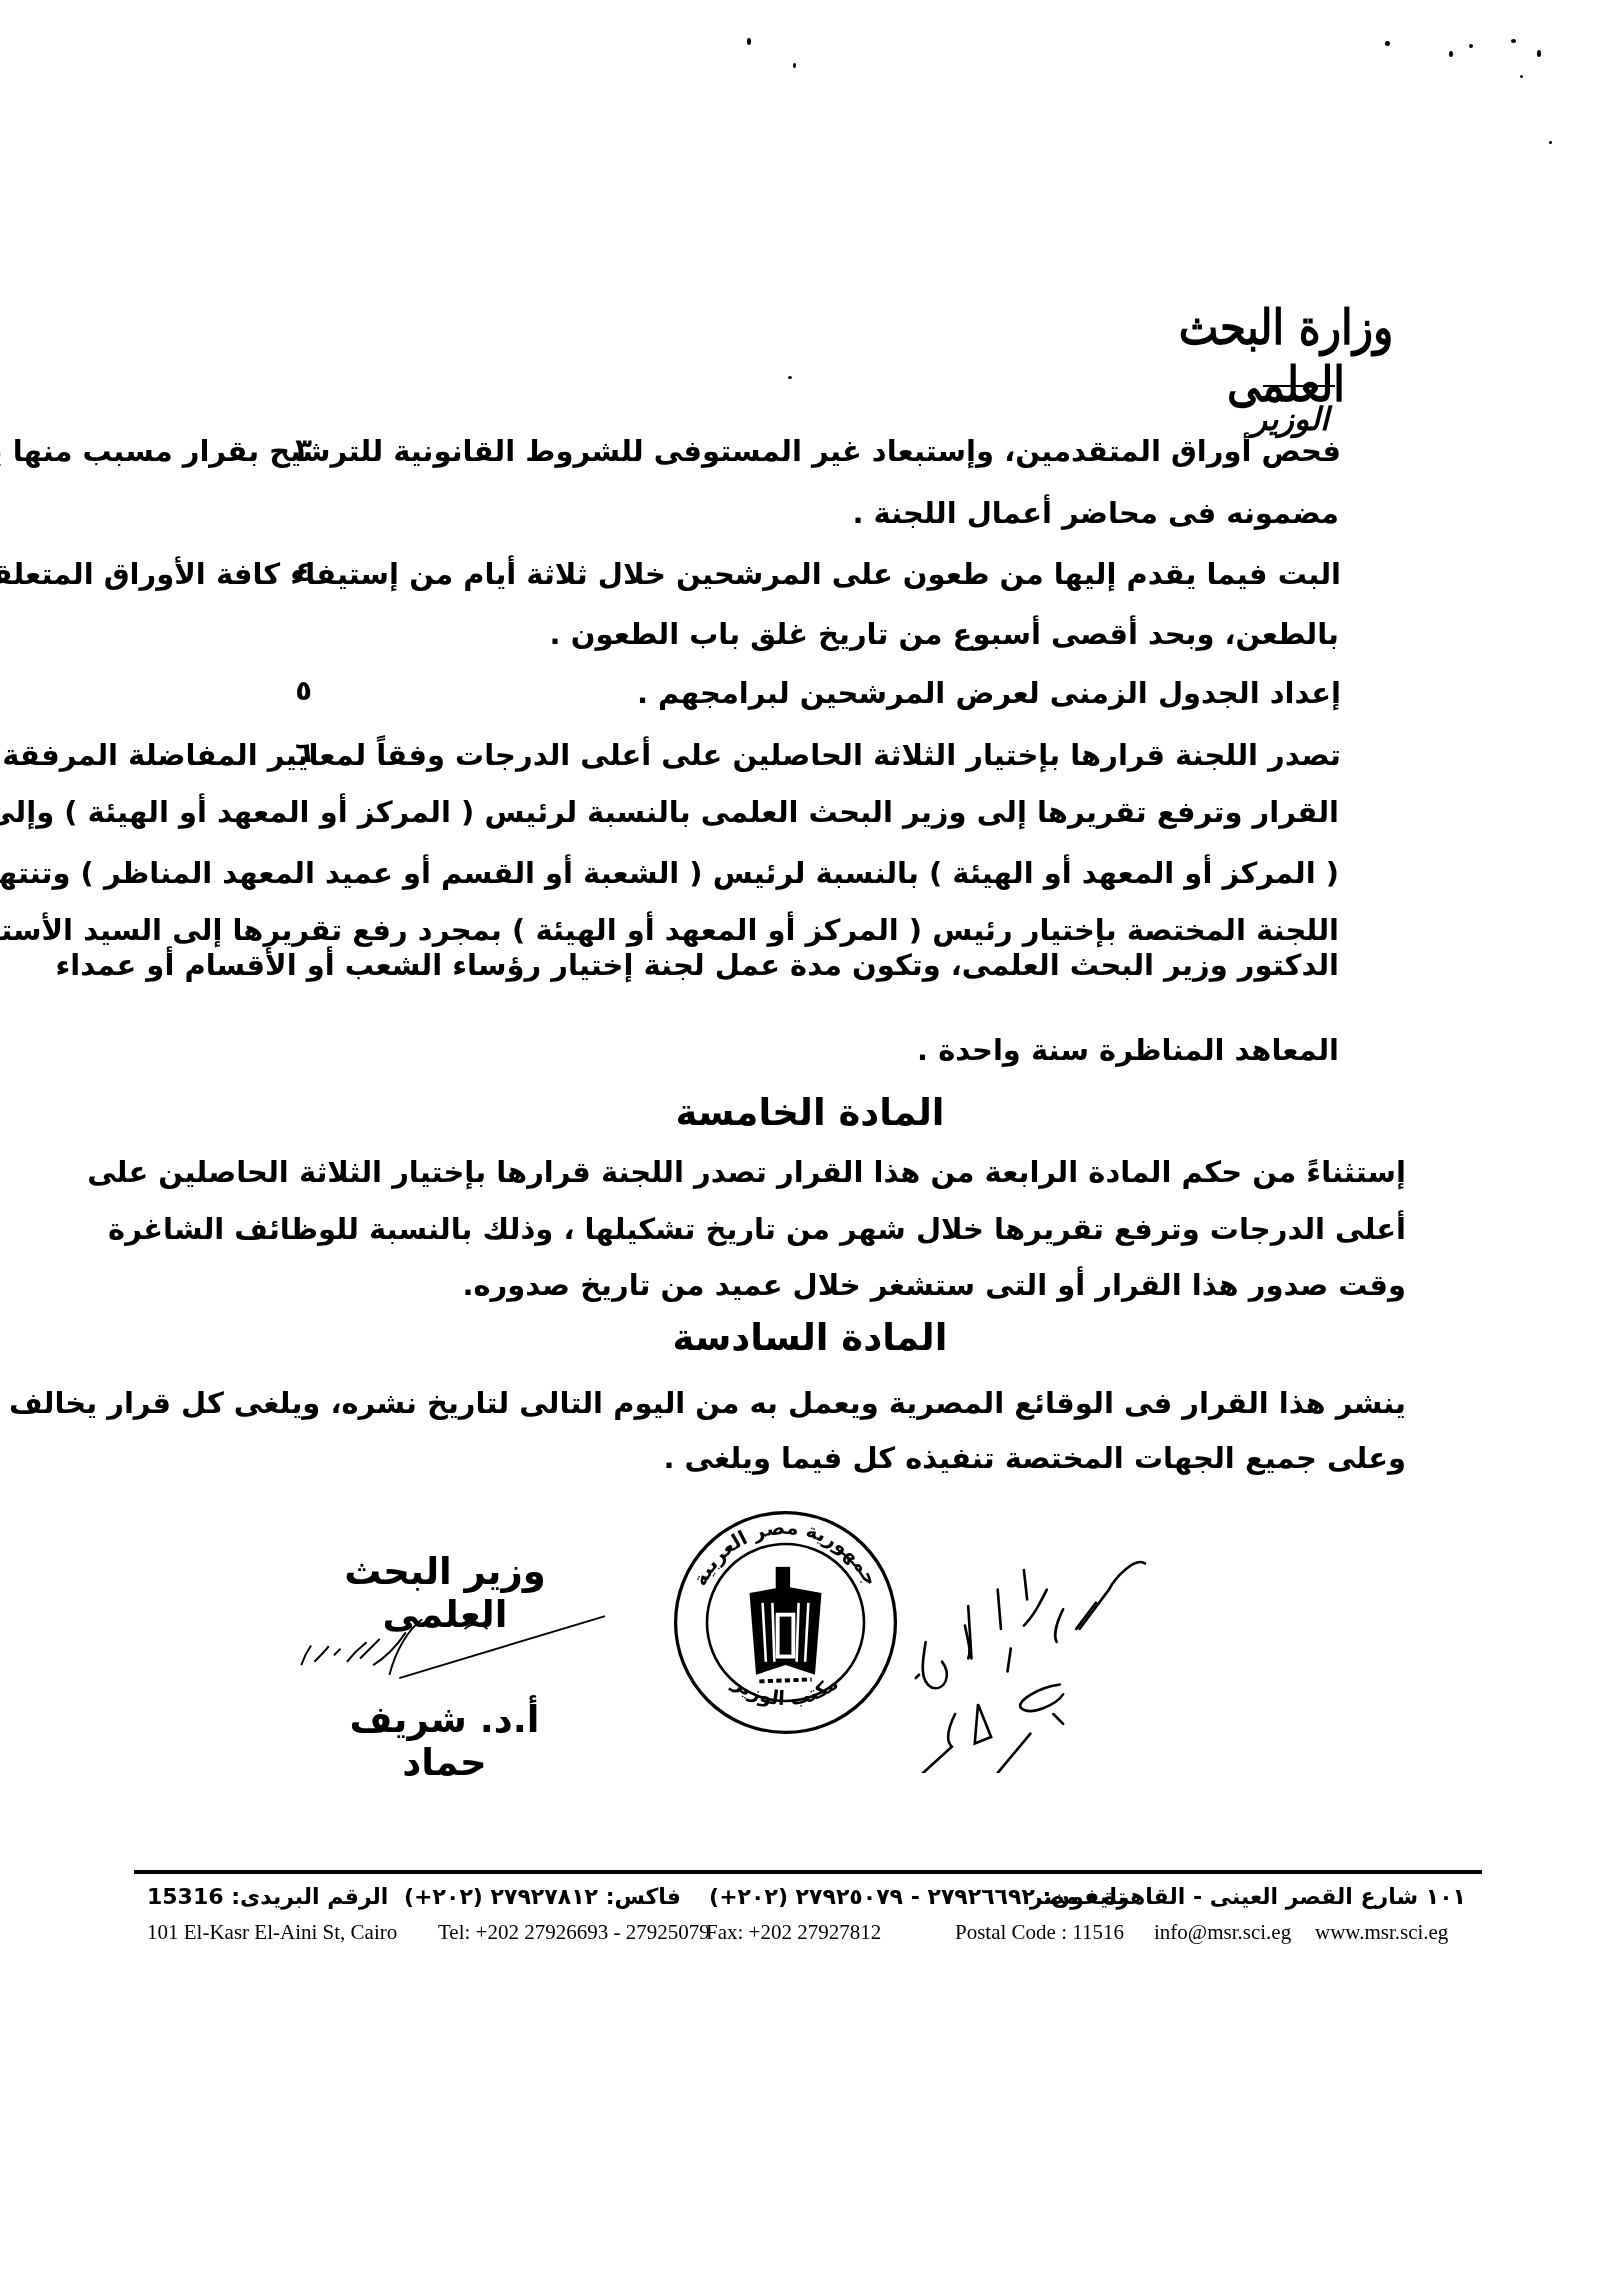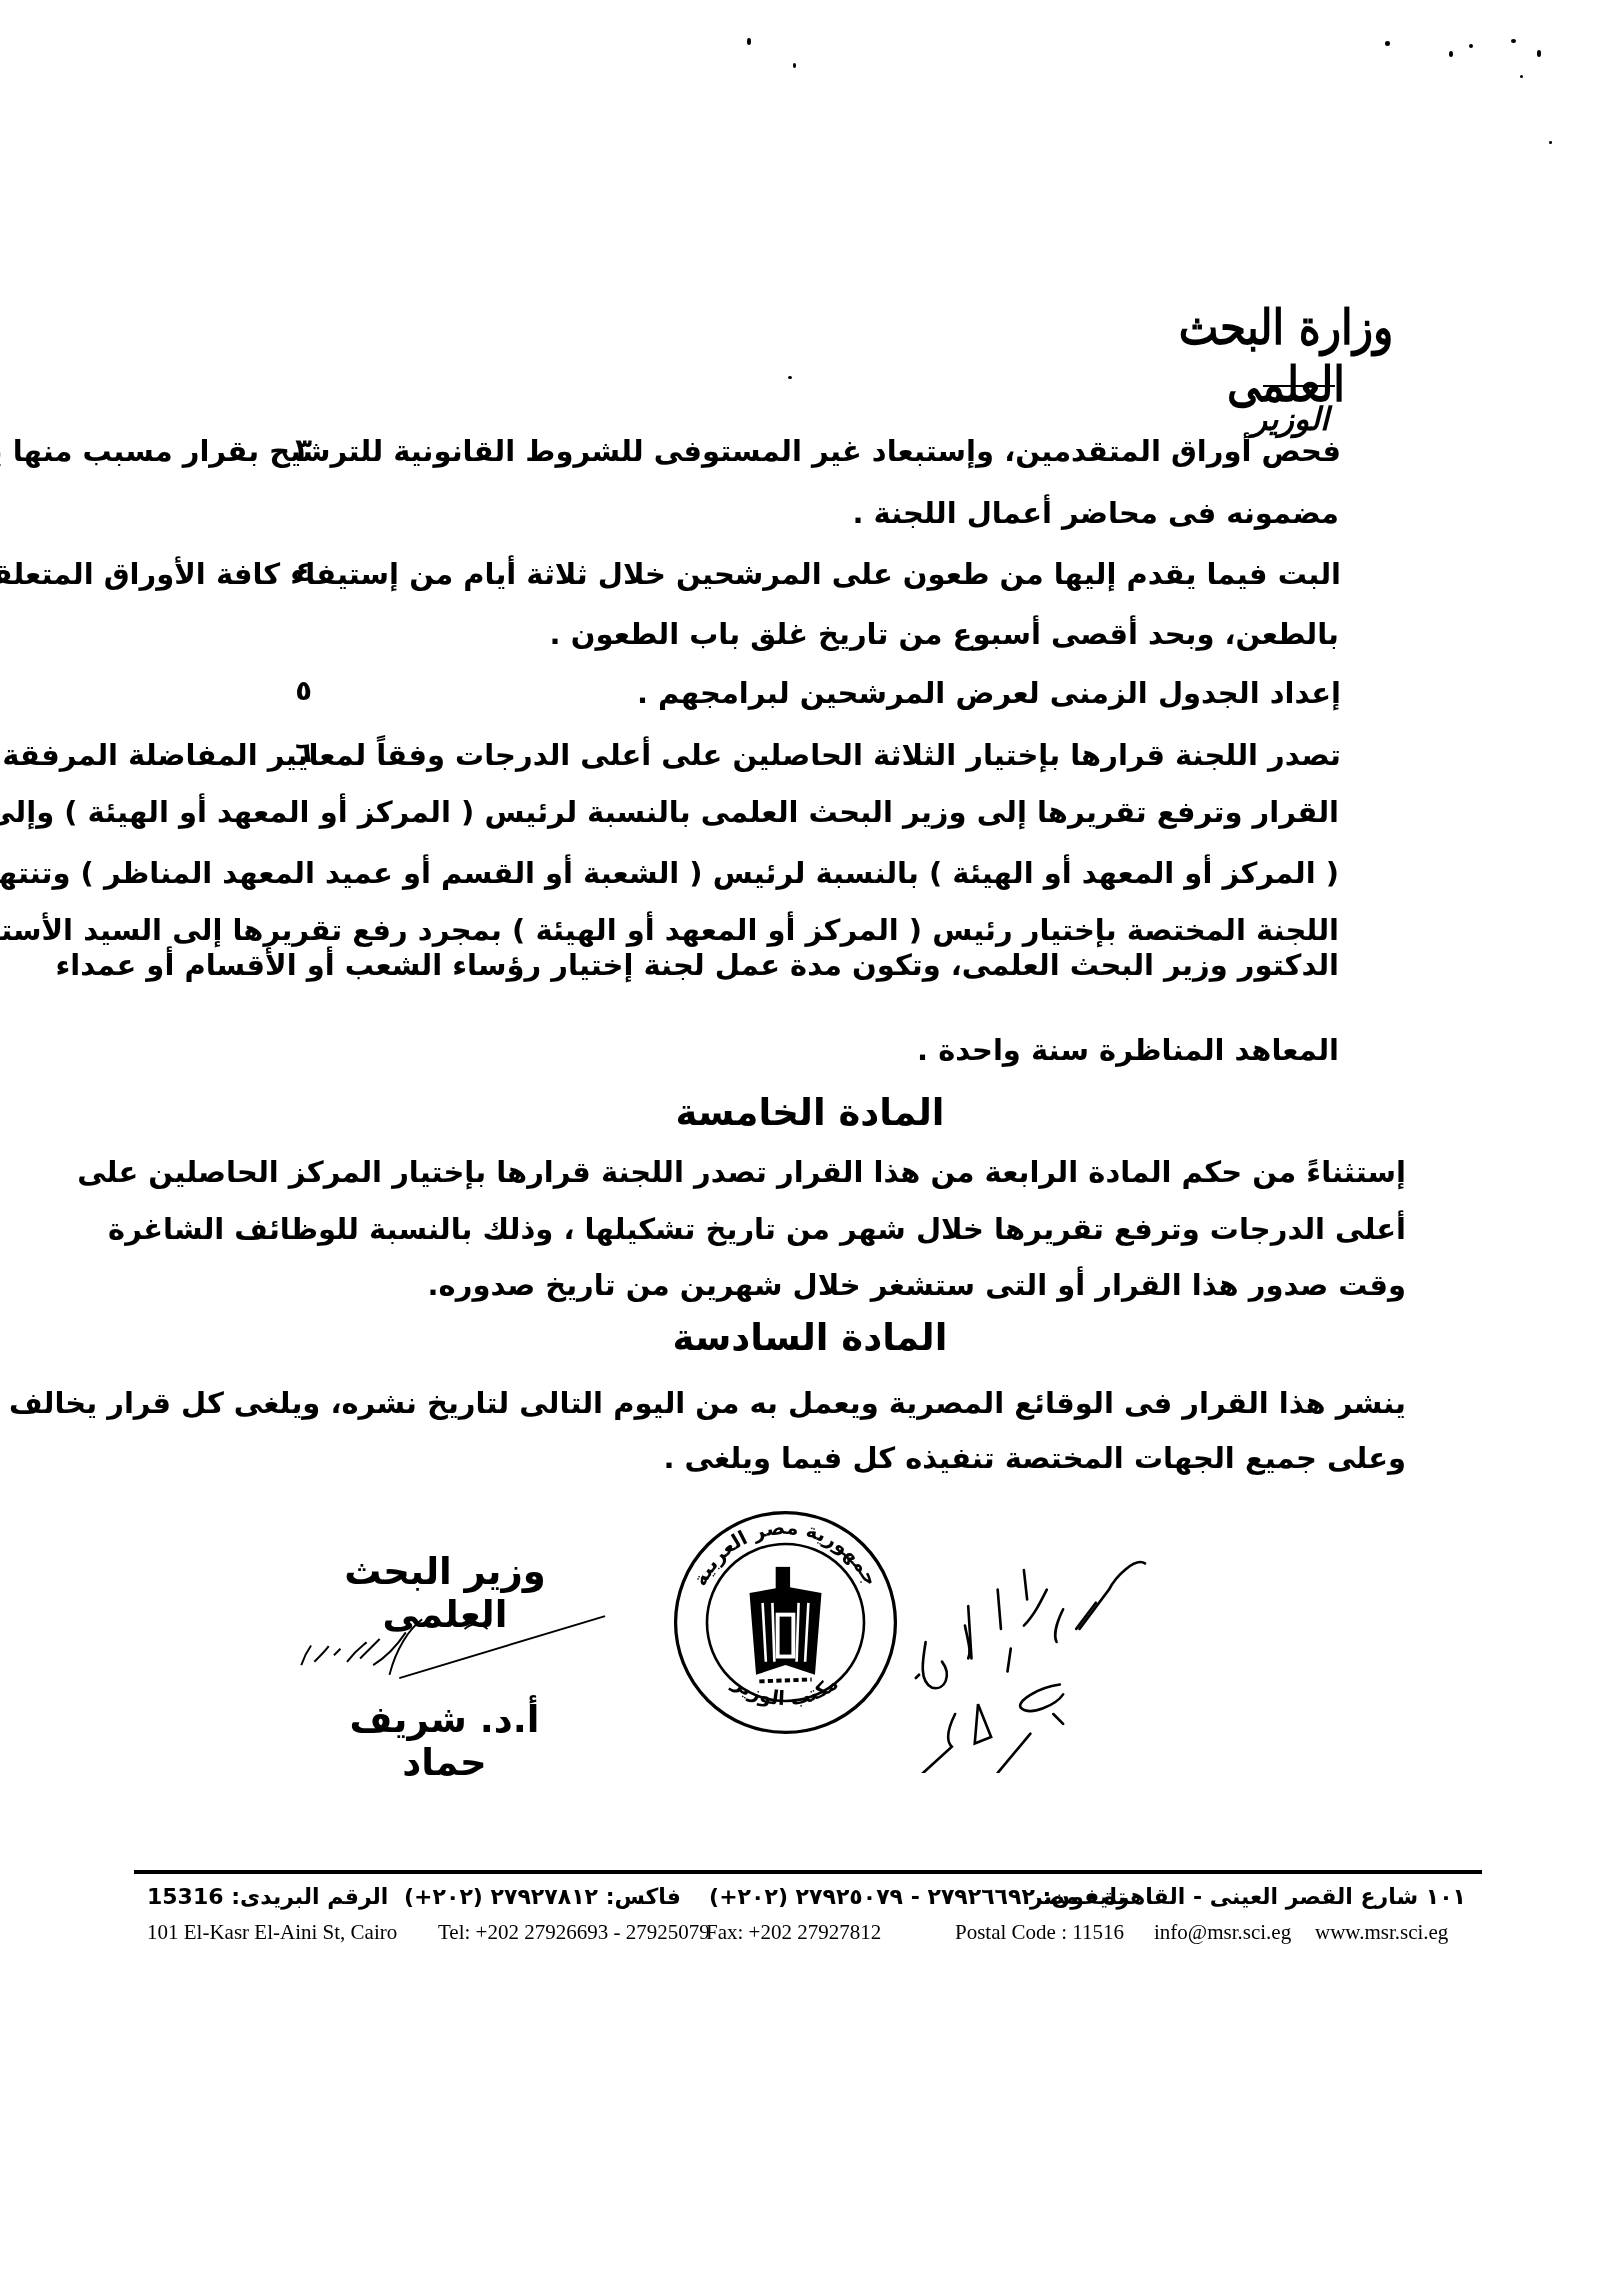--- a/index.html
+++ b/index.html
@@ -79,23 +79,23 @@
 
   <div class="item-num" style="top:736px;">٦</div>
   <div class="line rtl item-line" style="top:736px;">تصدر اللجنة قرارها بإختيار الثلاثة الحاصلين على أعلى الدرجات وفقاً لمعايير المفاضلة المرفقة بهذا</div>
   <div class="line rtl cont-line" style="top:793px;">القرار وترفع تقريرها إلى وزير البحث العلمى بالنسبة لرئيس ( المركز أو المعهد أو الهيئة ) وإلى رئيس</div>
   <div class="line rtl cont-line" style="top:854px;">( المركز أو المعهد أو الهيئة ) بالنسبة لرئيس ( الشعبة أو القسم أو عميد المعهد المناظر ) وتنتهى أعمال</div>
   <div class="line rtl cont-line" style="top:911px;">اللجنة المختصة بإختيار رئيس ( المركز أو المعهد أو الهيئة ) بمجرد رفع تقريرها إلى السيد الأستاذ</div>
   <div class="line rtl cont-line" style="top:946px;">الدكتور وزير البحث العلمى، وتكون مدة عمل لجنة إختيار رؤساء الشعب أو الأقسام أو عمداء</div>
   <div class="line rtl short cont-line" style="top:1031px;">المعاهد المناظرة سنة واحدة .</div>
 
   <div class="article-title rtl" style="top:1091px;">المادة الخامسة</div>
-  <div class="line rtl" style="top:1153px;">إستثناءً من حكم المادة الرابعة من هذا القرار تصدر اللجنة قرارها بإختيار المركز الحاصلين على</div>
+  <div class="line rtl" style="top:1153px;">إستثناءً من حكم المادة الرابعة من هذا القرار تصدر اللجنة قرارها بإختيار الثلاثة الحاصلين على</div>
   <div class="line rtl" style="top:1210px;">أعلى الدرجات وترفع تقريرها خلال شهر من تاريخ تشكيلها ، وذلك بالنسبة للوظائف الشاغرة</div>
-  <div class="line rtl short" style="top:1266px;">وقت صدور هذا القرار أو التى ستشغر خلال شهرين من تاريخ صدوره.</div>
+  <div class="line rtl short" style="top:1266px;">وقت صدور هذا القرار أو التى ستشغر خلال عميد من تاريخ صدوره.</div>
 
   <div class="article-title rtl" style="top:1316px;">المادة السادسة</div>
   <div class="line rtl" style="top:1384px;">ينشر هذا القرار فى الوقائع المصرية ويعمل به من اليوم التالى لتاريخ نشره، ويلغى كل قرار يخالف أحكامه،</div>
   <div class="line rtl short" style="top:1439px;">وعلى جميع الجهات المختصة تنفيذه كل فيما ويلغى .</div>
 
   <div class="abs rtl sig-title">وزير البحث العلمى</div>
   <svg class="abs signature" width="340" height="98" viewBox="0 0 520 150">
     <path d="M505 20 L190 115" stroke="#000" stroke-width="3" fill="none"></path>
     <path d="M175 110 C185 70 205 40 225 25 M150 95 C175 80 190 60 200 45 M130 85 L160 55 M110 90 C125 70 135 65 140 60 M90 80 L100 70 M60 90 C70 80 78 72 82 66 M40 95 C45 80 50 72 55 65" stroke="#000" stroke-width="3" fill="none"></path>
     <path d="M290 40 C300 30 315 30 325 40" stroke="#000" stroke-width="3" fill="none"></path>

